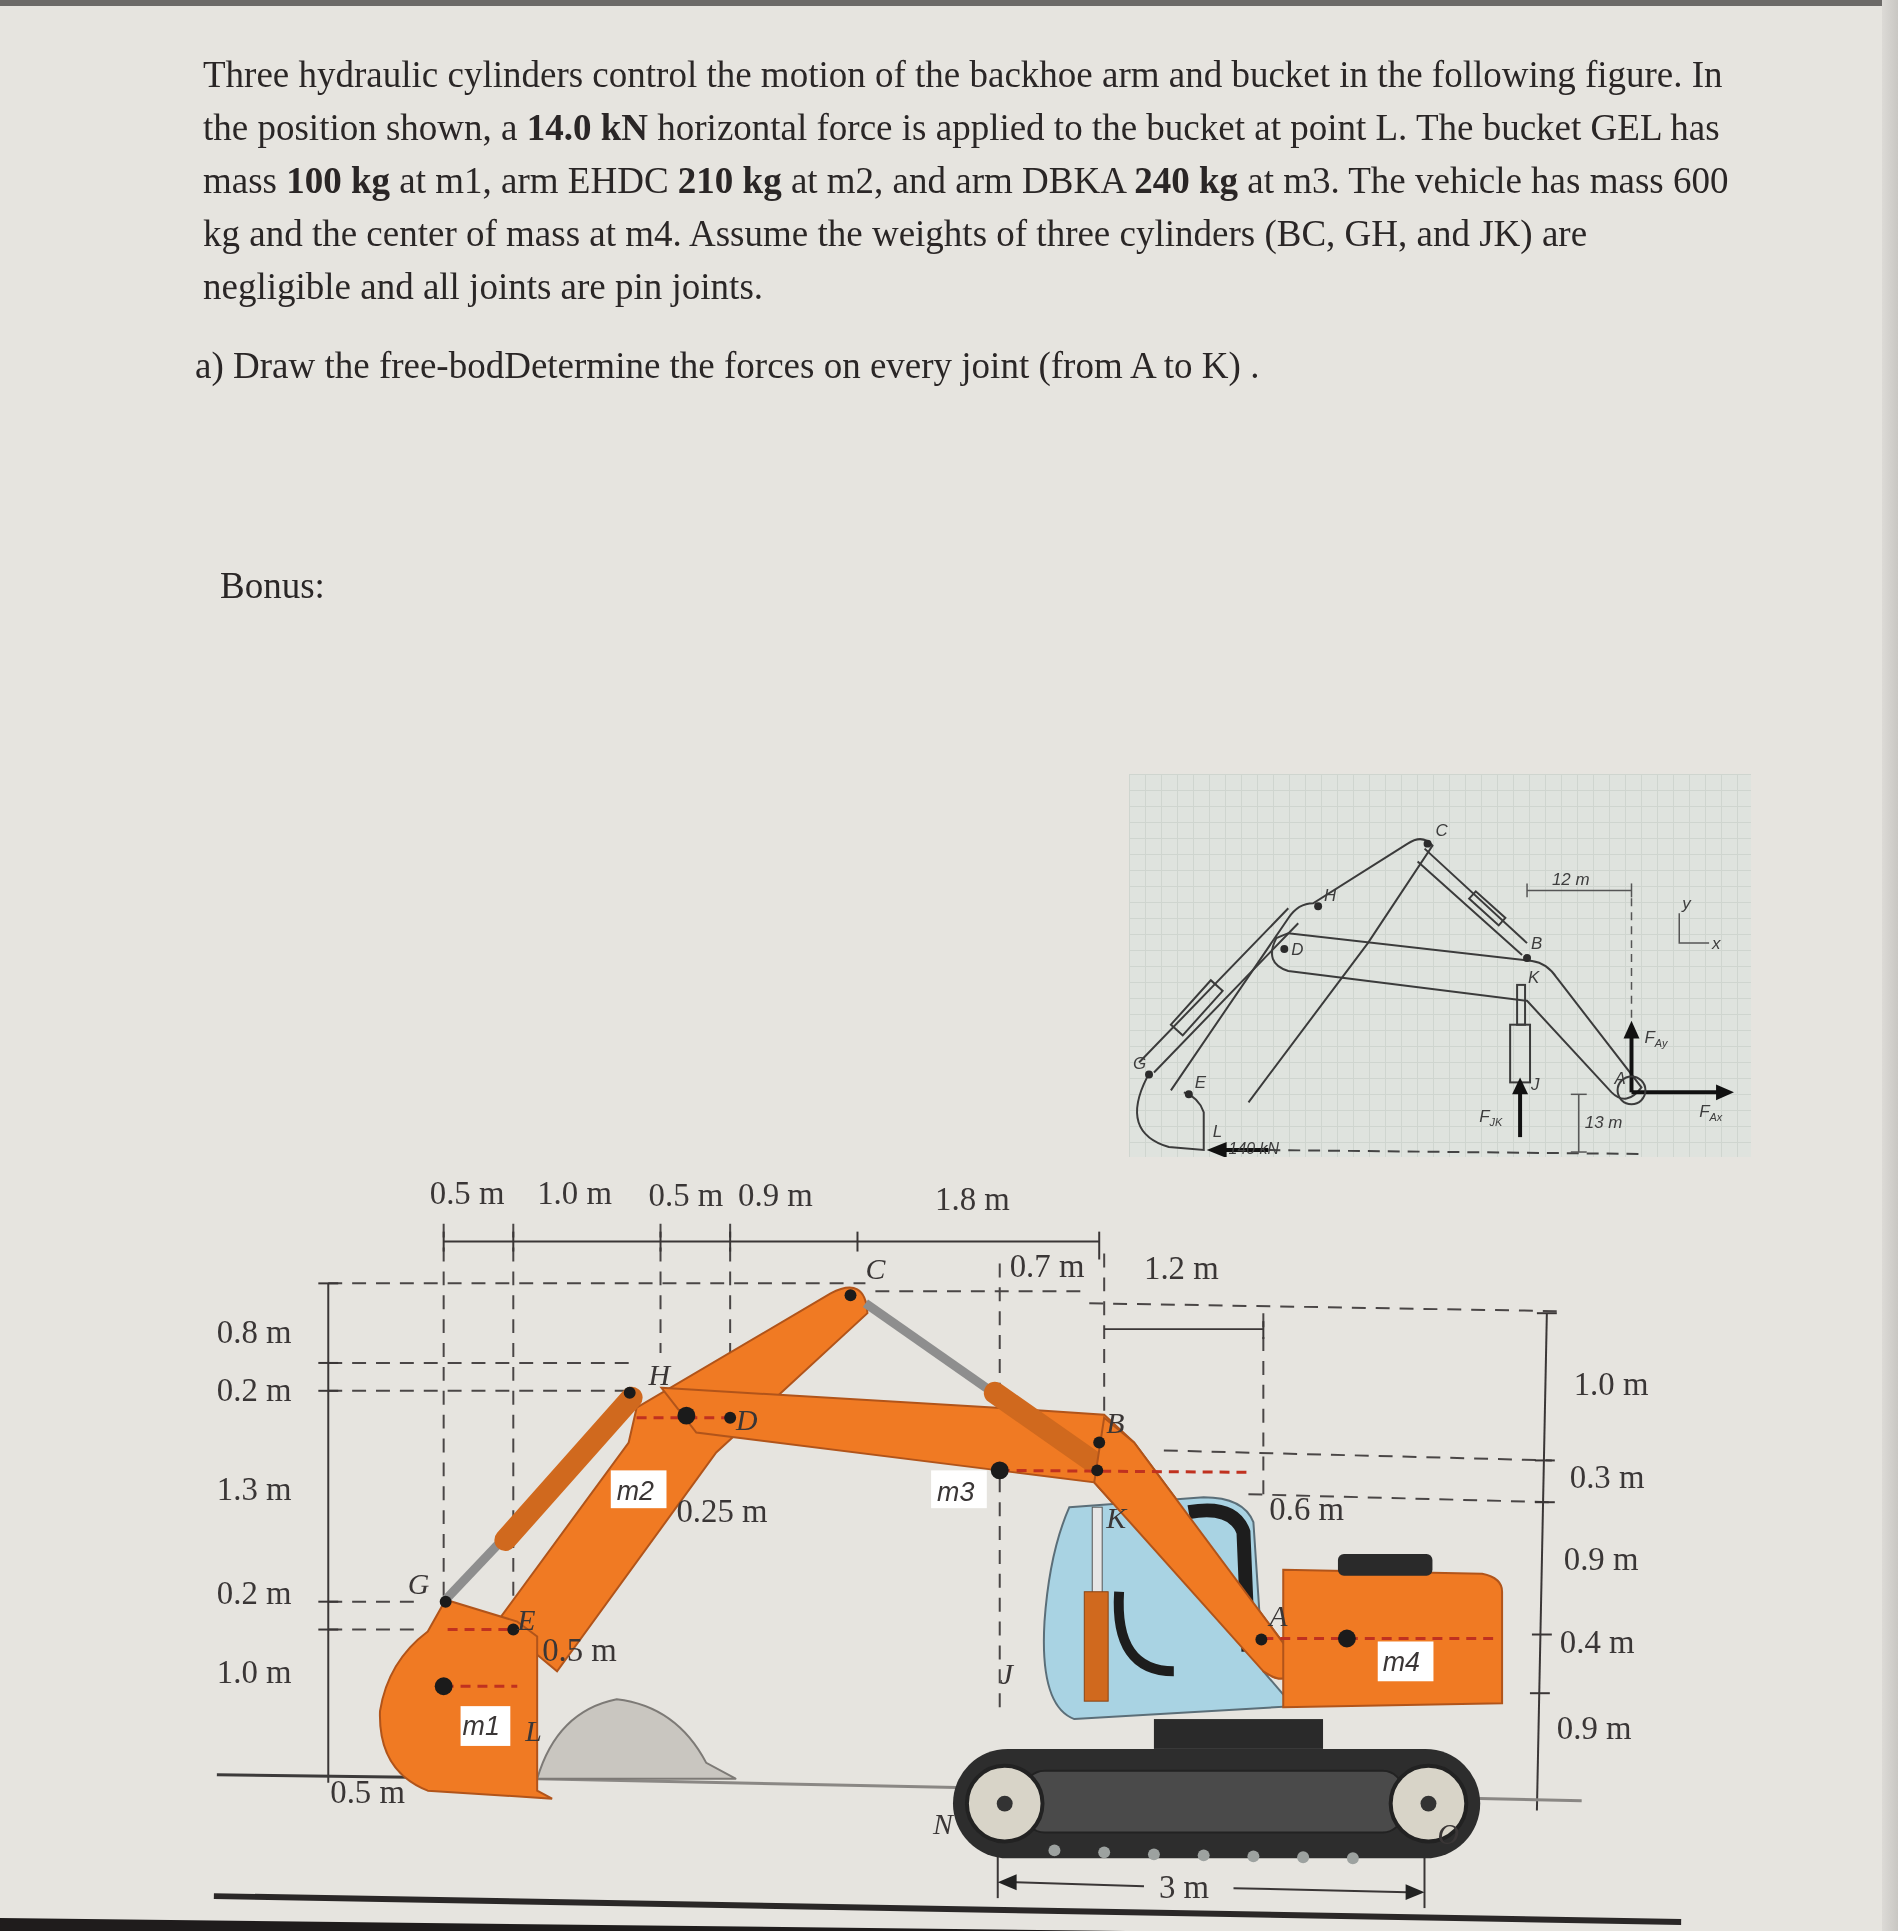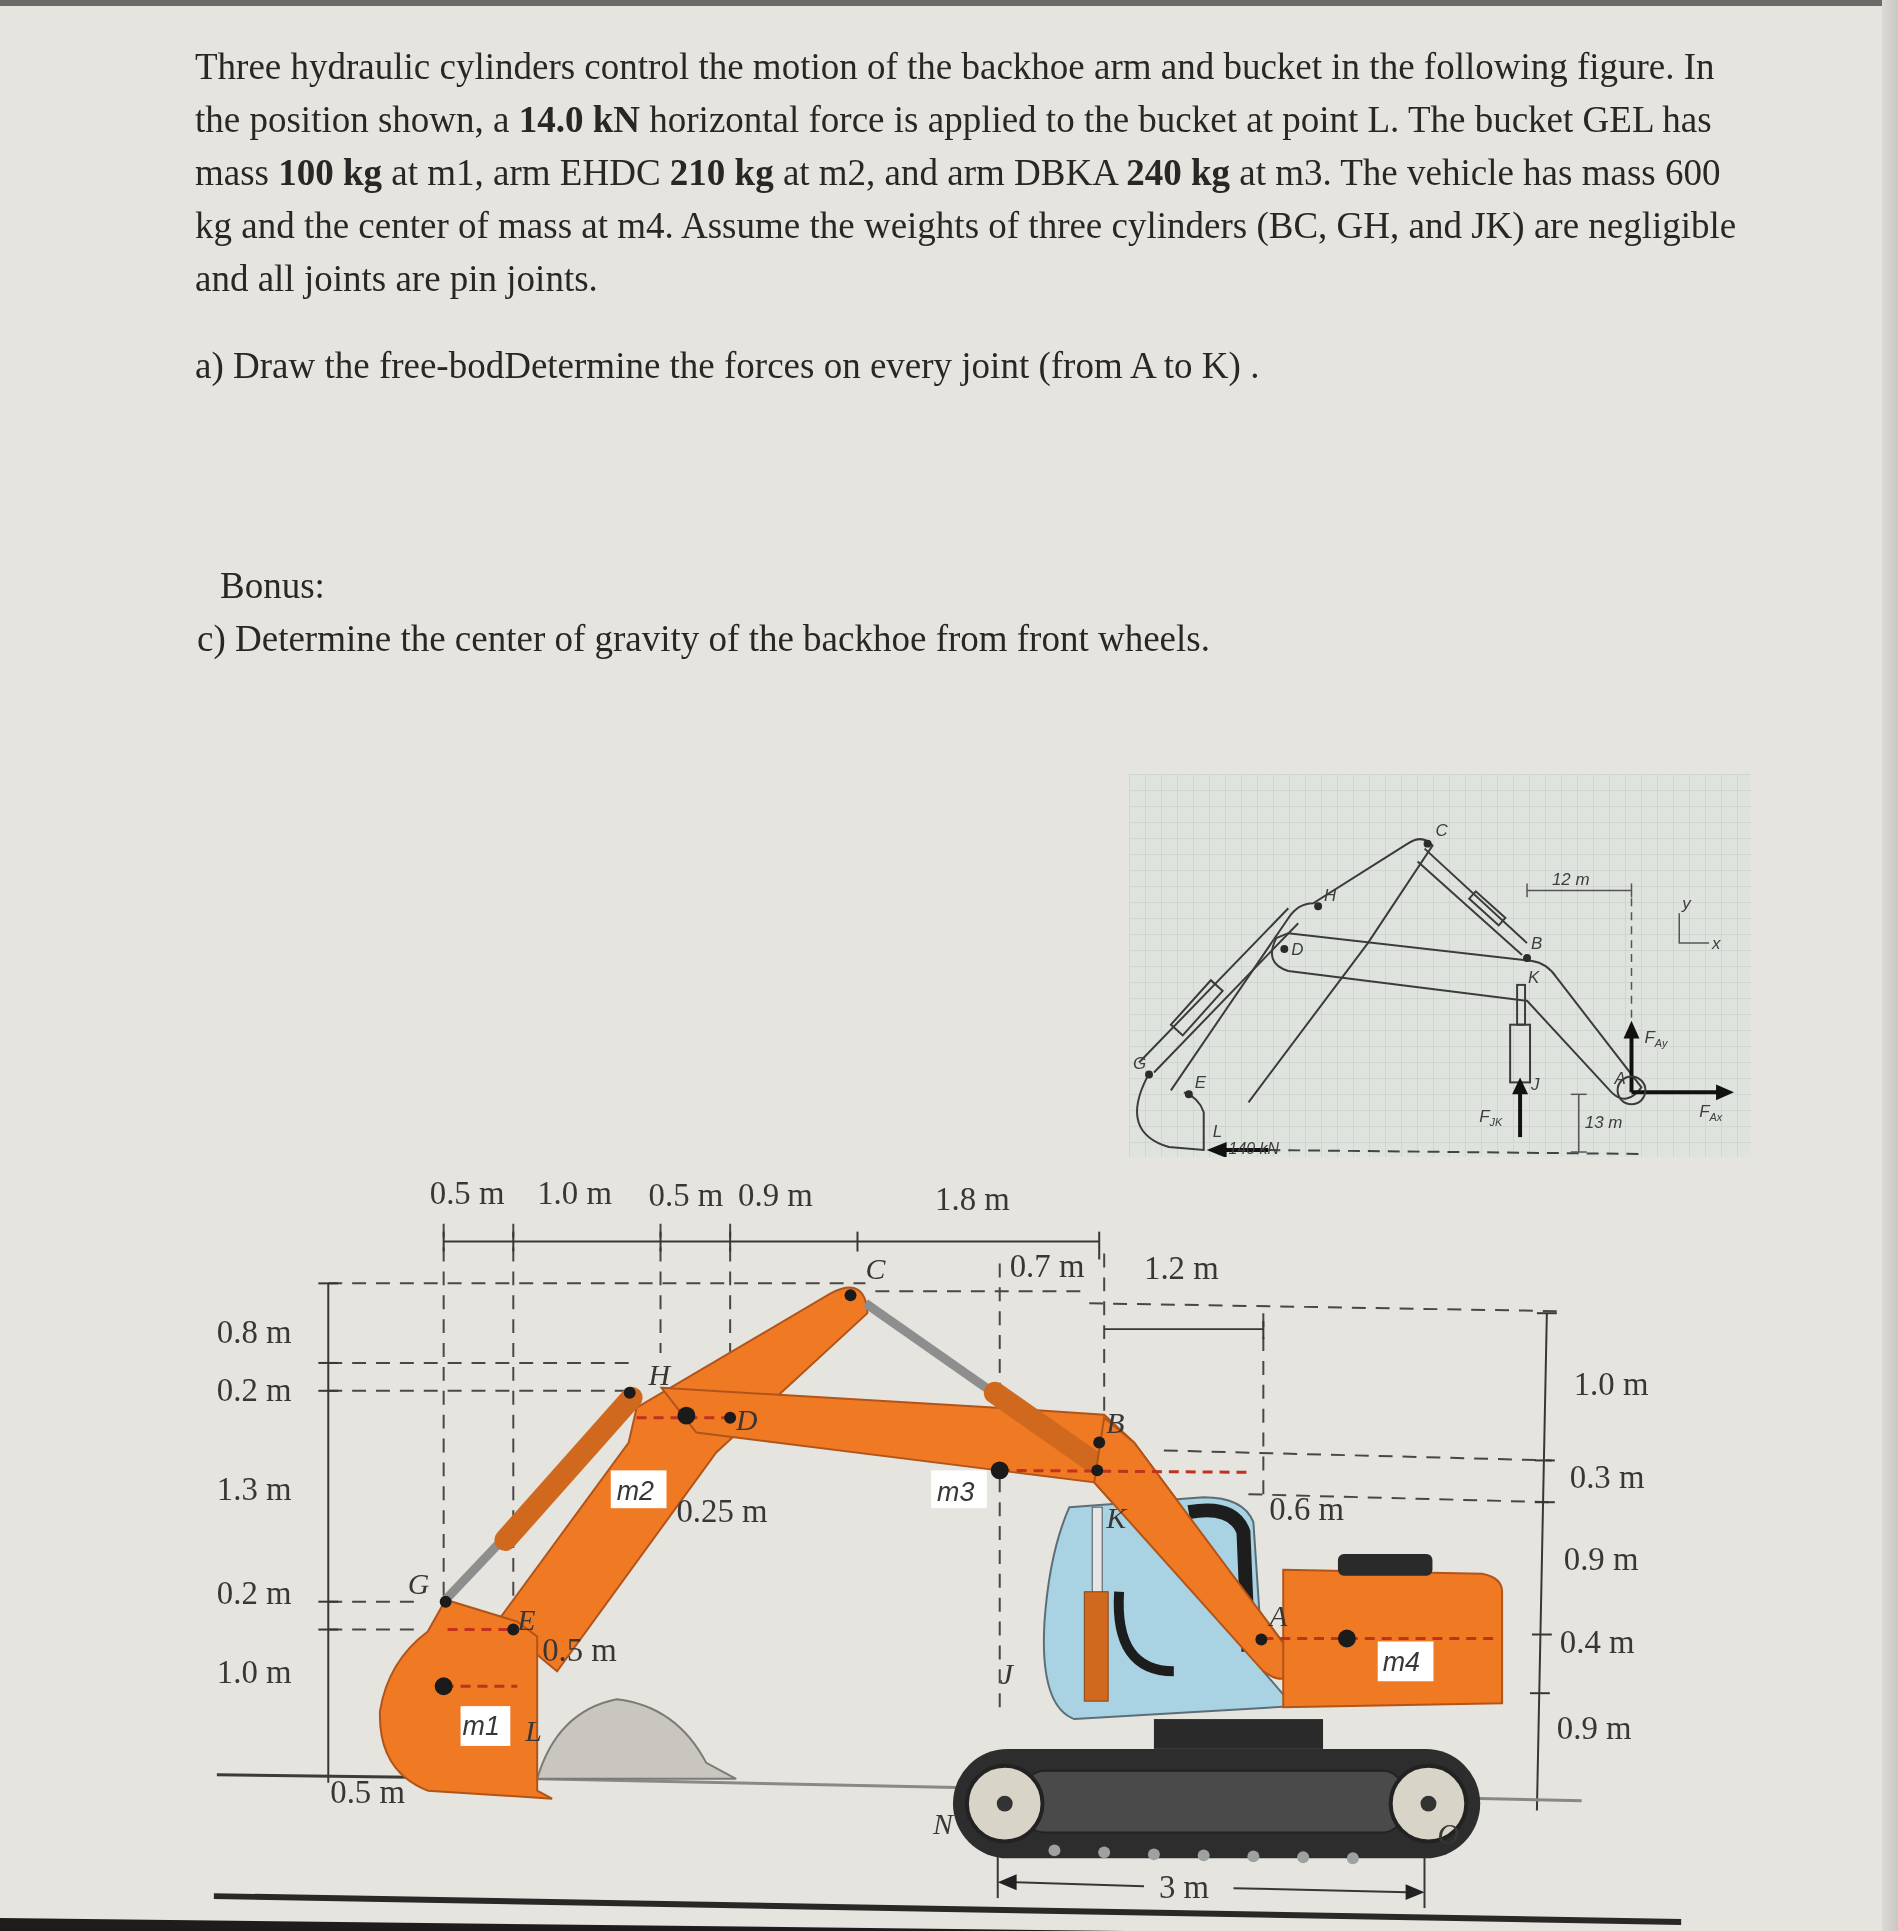--- a/index.html
+++ b/index.html
@@ -1,20 +1,20 @@
 <!DOCTYPE html>
 <html><head>
 <meta charset="utf-8">
 <style>
   html,body{margin:0;padding:0;}
   body{width:1898px;height:1931px;background:#e6e4df;position:relative;overflow:hidden;font-family:"Liberation Serif","DejaVu Serif",serif;color:#2a2626;}
   .topbar{position:absolute;left:0;top:0;width:1898px;height:6px;background:#6c6a68;}
   .rightedge{position:absolute;right:0;top:0;width:16px;height:1931px;background:linear-gradient(90deg,#dcdad6,#c9c7c3);}
   .text-block{position:absolute;left:195px;top:40px;width:1552px;}
-  .para{font-size:37px;line-height:53px;margin:0;}
+  .para{font-size:37px;line-height:53px;margin:8px;}
   .para b{font-weight:bold;}
   .q{font-size:37px;line-height:53px;margin:0;}
   .q-a{position:absolute;left:0;top:299px;}
   .q-b{position:absolute;left:0;top:386px;}
   .bonus{position:absolute;left:2px;top:519px;margin-left:23px;}
   .q-c{position:absolute;left:2px;top:572px;}
   .q-d{position:absolute;left:6px;top:660px;width:1552px;}
   .inset{position:absolute;left:1129px;top:774px;width:622px;height:383px;background:#dfe3de;
     background-image:linear-gradient(#cfd5cf 1px,transparent 1px),linear-gradient(90deg,#cfd5cf 1px,transparent 1px);
     background-size:16px 16px;}
@@ -28,21 +28,20 @@
 </head>
 <body>
 
 <div class="topbar"></div>
 <div class="rightedge"></div>
 
 <div class="text-block">
   <p class="para" id="intro"><span>Three hydraulic cylinders control the motion of the backhoe arm and bucket in the following figure. In the position shown, a </span><b>14.0 kN</b><span> horizontal force is applied to the bucket at point L. The bucket GEL has mass </span><b>100 kg</b><span> at m1, arm EHDC </span><b>210 kg</b><span> at m2, and arm DBKA </span><b>240 kg</b><span> at m3. The vehicle has mass 600 kg and the center of mass at m4. Assume the weights of three cylinders (BC, GH, and JK) are negligible and all joints are pin joints.</span></p>
   <p class="q q-a">a) Draw the free-bodDetermine the forces on every joint (from A to K) .</p>
   <p class="q bonus">Bonus:</p>
-  <p class="q q-c">c) Determine the center of gravity of the backhoe from front wheels.</p>
 </div>
 
 <div class="inset">
   <svg width="622" height="383" viewBox="0 0 625 385">
     <g fill="none" stroke="#3b3b3b" stroke-width="2">
 
       <path d="M42,318 L160,145 Q170,130 185,130 L280,70 Q295,60 305,72 L240,170 L120,330"></path>
 
       <path d="M10,290 L160,135 M25,300 L170,150"></path>
       <rect x="60" y="205" width="16" height="60" transform="rotate(42 68 235)"></rect>

